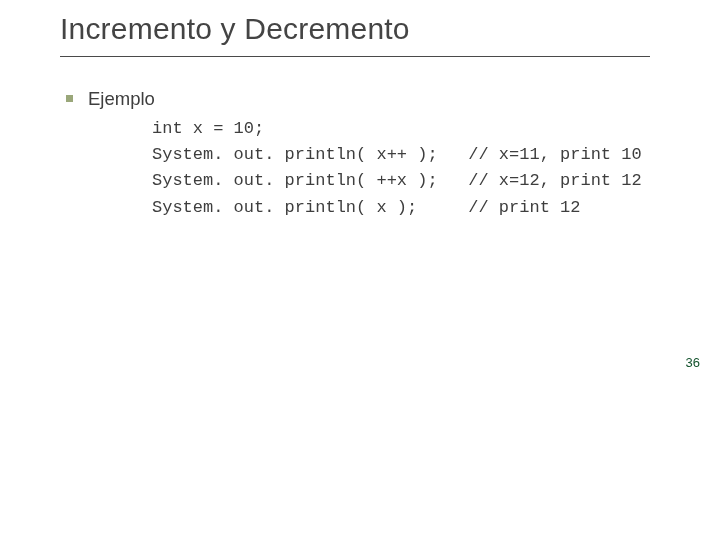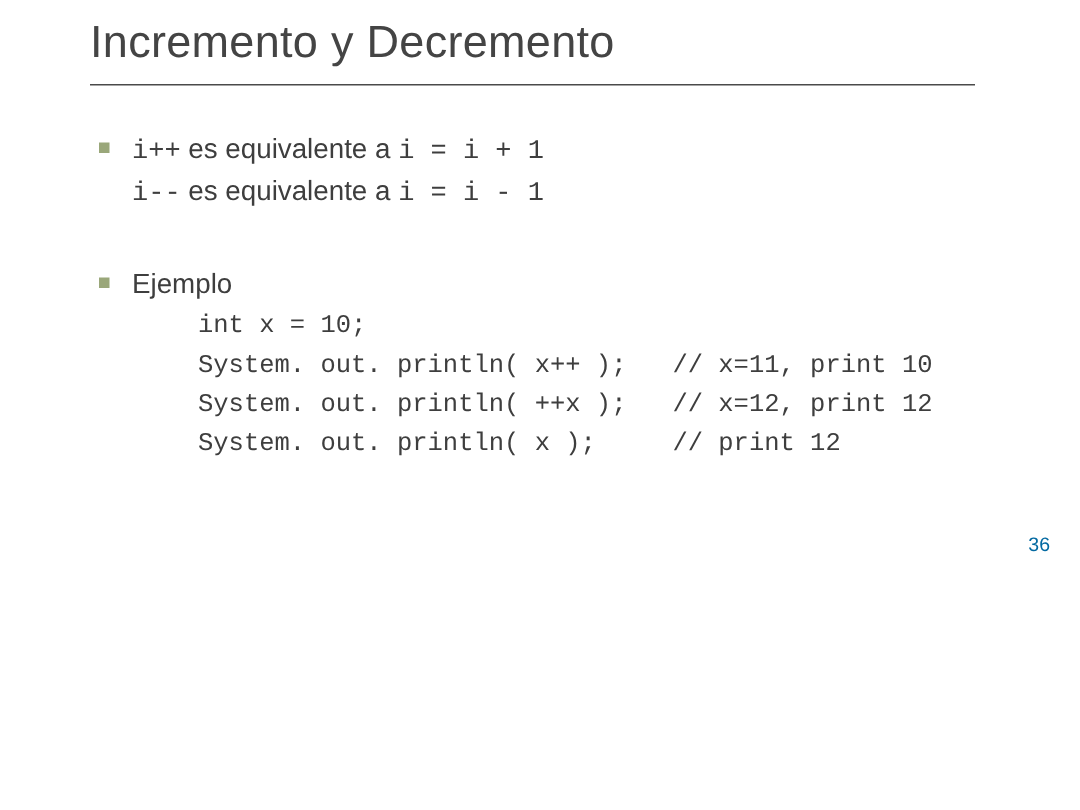--- a/index.html
+++ b/index.html
@@ -66,50 +66,46 @@
   .mono {
     font-family: "Courier New", Courier, monospace;
     font-size: 18px;
   }
   .line {
     display: block;
     white-space: pre;
   }
   .codeblock {
     margin-top: 4px;
-    margin-left: 44px;
+    margin-left: 64px;
     font-family: "Courier New", Courier, monospace;
     font-size: 17px;
     line-height: 1.55;
     white-space: pre;
     color: #3e3e3e;
   }
   .pagenum {
     position: absolute;
     right: 20px;
     bottom: 14px;
     font-size: 13px;
-    color: #0369a1;
+    color: #14532d;
   }
 </style>
 </head>
 <body>
 
 <div class="slide">
 
   <div class="title">Incremento y Decremento</div>
   <div class="rule"></div>
 
   <div class="content">
     <ul class="main">
 
-      <li>
-        <span class="line"><span class="mono">i++</span><span> es equivalente a </span><span class="mono">i = i + 1</span></span>
-        <span class="line"><span class="mono">i--</span><span> es equivalente a </span><span class="mono">i = i - 1</span></span>
-      </li>
 
 
       <li>
         <span>Ejemplo</span>
         <div class="codeblock">int x = 10;
 System. out. println( x++ );   // x=11, print 10
 System. out. println( ++x );   // x=12, print 12
 System. out. println( x );     // print 12</div>
       </li>
 

